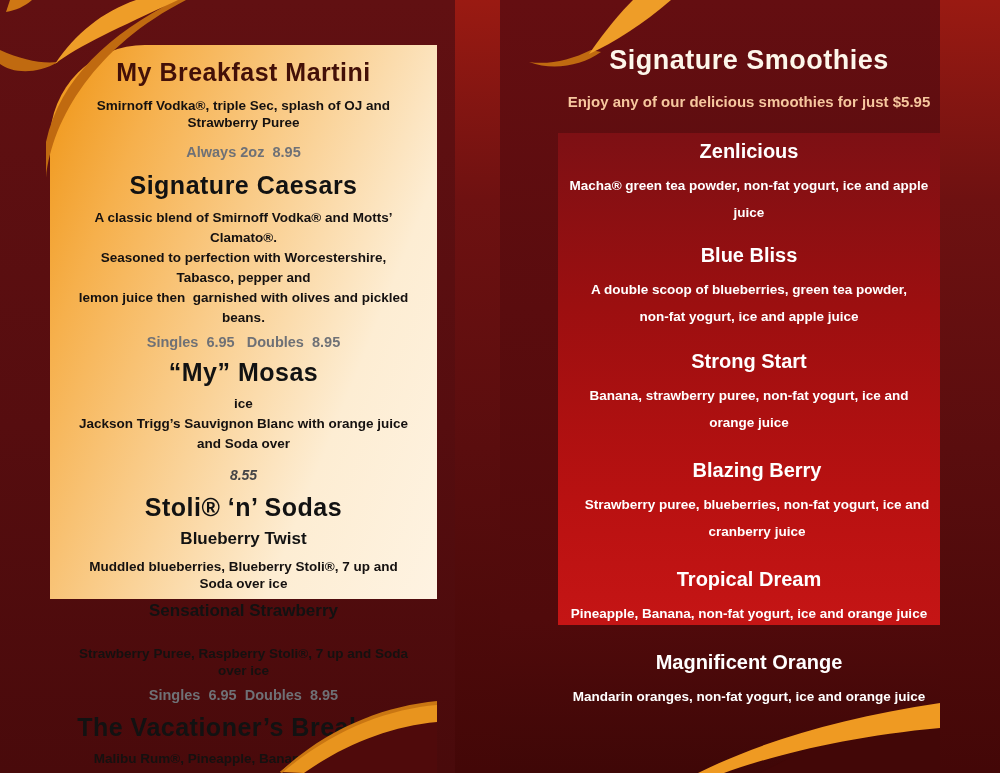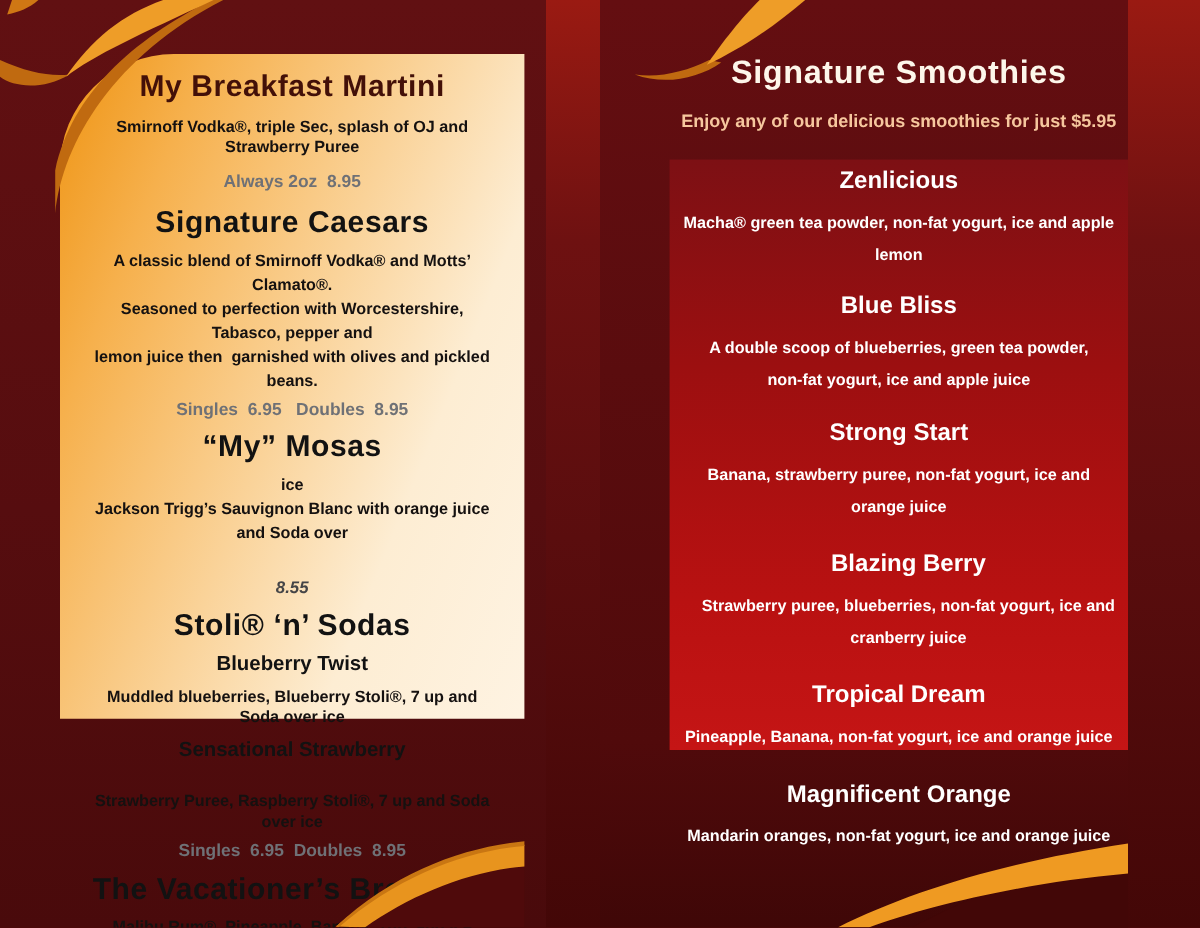--- a/index.html
+++ b/index.html
@@ -69,21 +69,21 @@
         <div class="body-line">Seasoned to perfection with Worcestershire, Tabasco, pepper and</div>
         <div class="body-line">lemon juice then &nbsp;garnished with olives and pickled beans.</div>
       </div>
       <div class="price" style="margin-top:5px;">Singles&nbsp; 6.95 &nbsp;&nbsp;Doubles&nbsp; 8.95</div>
 
       <div class="h-main h-black" style="margin-top:6px;">“My” Mosas</div>
       <div style="margin-top:7px;">
         <div class="body-line">ice</div>
         <div class="body-line">Jackson Trigg’s Sauvignon Blanc with orange juice and Soda over</div>
       </div>
-      <div class="italic-price" style="margin-top:26px;">8.55</div>
+      <div class="italic-price" style="margin-top:12px;">8.55</div>
 
       <div class="h-main h-black" style="margin-top:8px;">Stoli® ‘n’ Sodas</div>
       <div class="sub-h" style="margin-top:7px;">Blueberry Twist</div>
       <div class="body-tight" style="margin-top:9px;">Muddled blueberries, Blueberry Stoli®, 7 up and Soda over ice</div>
       <div class="sub-h" style="margin-top:9px;">Sensational Strawberry</div>
       <div class="body-tight" style="margin-top:24px;">Strawberry Puree, Raspberry Stoli®, 7 up and Soda over ice</div>
       <div class="price" style="margin-top:7px;">Singles&nbsp; 6.95&nbsp; Doubles&nbsp; 8.95</div>
 
       <div class="h-main h-black" style="margin-top:8px;">The Vacationer’s Breakfast</div>
       <div style="margin-top:7px;">
@@ -117,21 +117,21 @@
     </svg>
 
     <div class="right-content">
       <div class="smoothie-title">Signature Smoothies</div>
       <div class="smoothie-sub">Enjoy any of our delicious smoothies for just $5.95</div>
 
       <div class="mt-zen">
         <div class="smoothie-name">Zenlicious</div>
         <div class="desc-gap">
           <div class="smoothie-line">Macha® green tea powder, non-fat yogurt, ice and apple</div>
-          <div class="smoothie-line">lemon</div>
+          <div class="smoothie-line">juice</div>
         </div>
       </div>
 
       <div class="mt-sec1">
         <div class="smoothie-name">Blue Bliss</div>
         <div class="desc-gap">
           <div class="smoothie-line">A double scoop of blueberries, green tea powder,</div>
           <div class="smoothie-line">non-fat yogurt, ice and apple juice</div>
         </div>
       </div>

